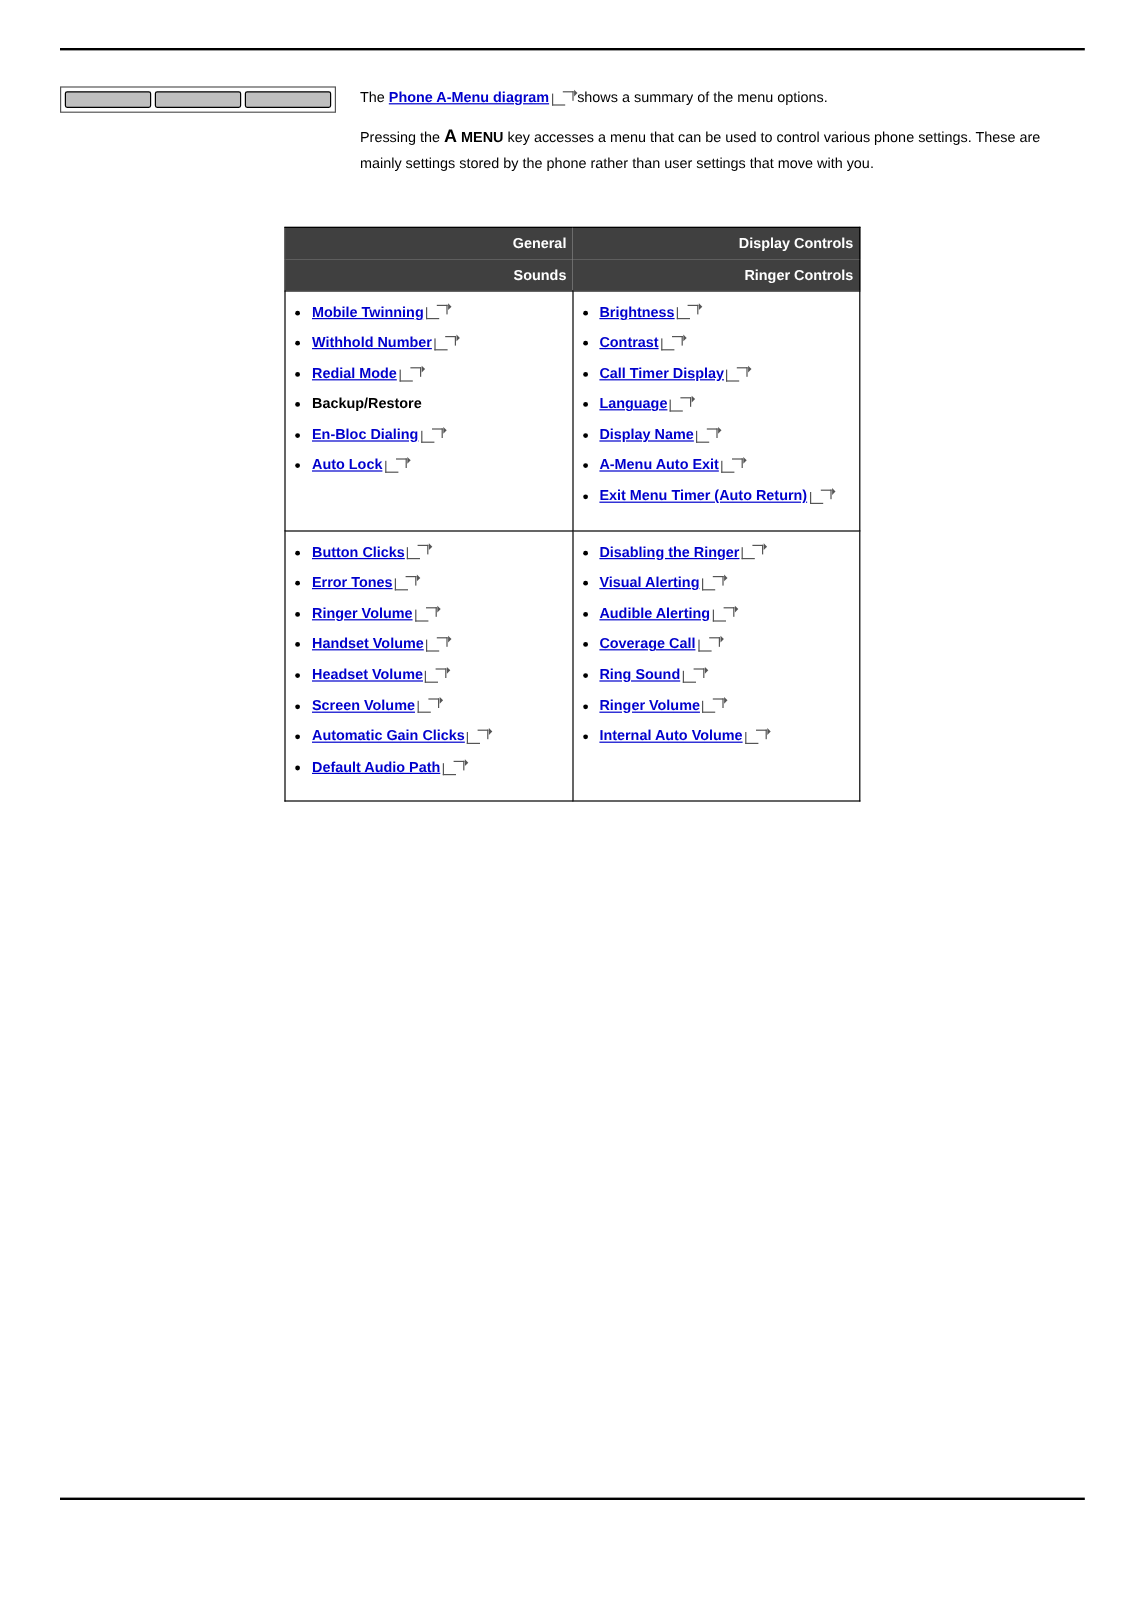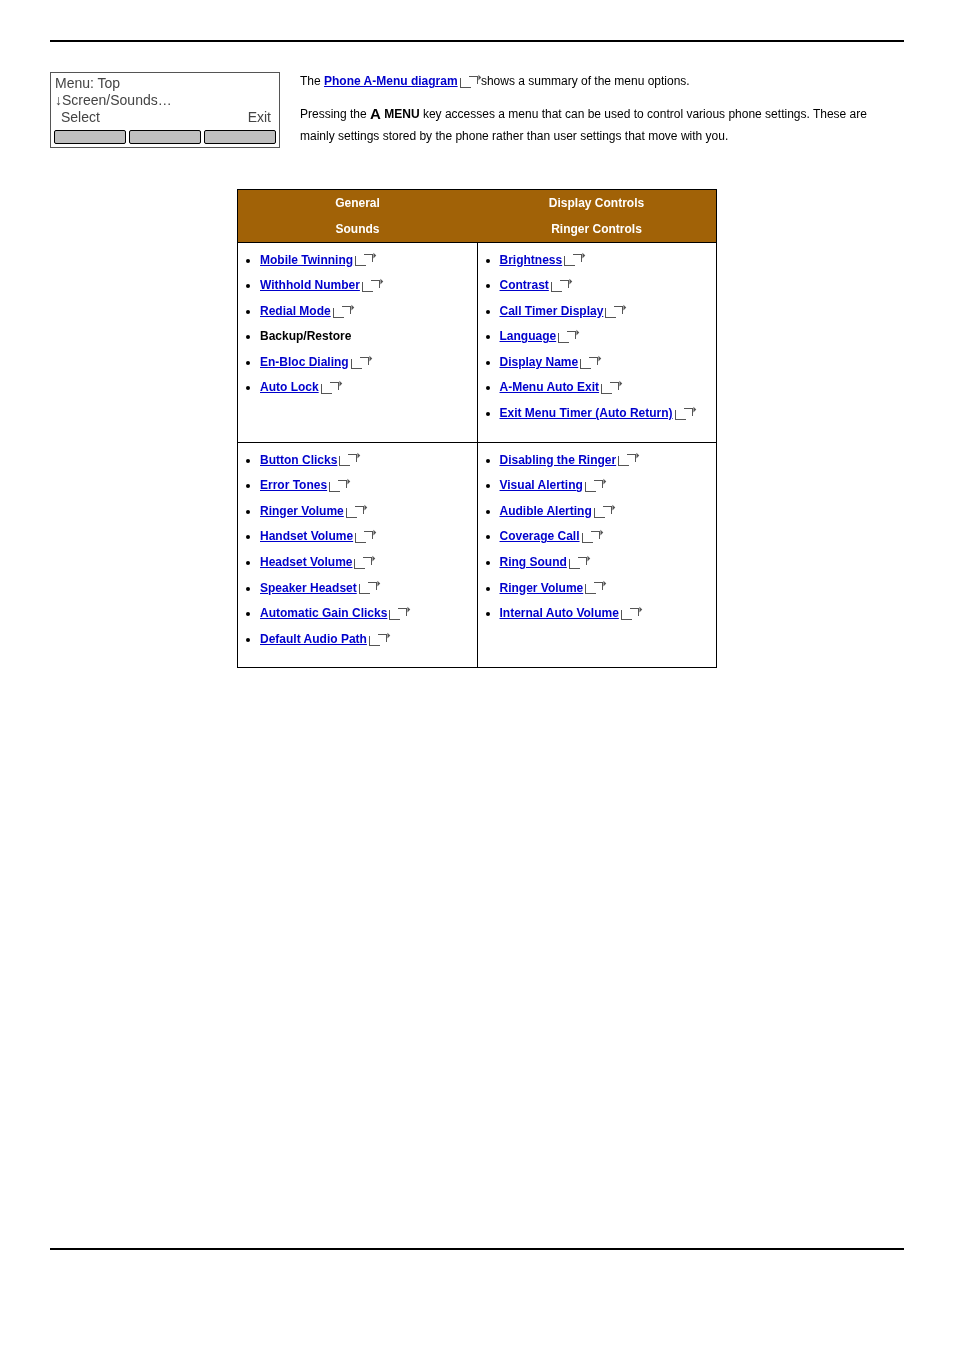--- a/index.html
+++ b/index.html
@@ -101,23 +101,23 @@
       border-top: 4px solid #555;
       transform: rotate(45deg);
     }
     .options-table {
       border-collapse: collapse;
       margin: 30px auto 0 auto;
       width: 480px;
       border: 1px solid #000;
     }
     .options-table th {
-      background: #a16207;
+      background: #404040;
       color: #fff;
-      text-align: center;
+      text-align: right;
       font-weight: bold;
       padding: 6px 5px;
       font-size: 12px;
       width: 50%;
     }
     .options-table td {
       vertical-align: top;
       padding: 6px 4px 10px 4px;
       border: 1px solid #000;
     }
@@ -133,28 +133,20 @@
     .options-table li .plain { color: #000; font-weight: bold; }
   </style>
 </head>
 <body>
 
 <div class="top-rule"></div>
 
 <div class="main-row">
 
   <div class="phone-display">
-    <div class="phone-screen">
-      <div class="phone-line1">Menu: Top</div>
-      <div class="phone-line2">↓Screen/Sounds…</div>
-      <div class="phone-line3">
-        <span>Select</span>
-        <span>Exit</span>
-      </div>
-    </div>
     <div class="phone-buttons">
       <div class="phone-btn"></div>
       <div class="phone-btn"></div>
       <div class="phone-btn"></div>
     </div>
   </div>
 
   <div class="intro-text">
     <p>
       <span>The </span><a href="#" class="link">Phone A-Menu diagram</a><span class="linkout-icon"><span class="arrow"></span></span>
@@ -202,21 +194,21 @@
         </td>
   </tr>
   <tr>
     <td>
           <ul>
             <li><a href="#" class="link">Button Clicks</a><span class="linkout-icon"><span class="arrow"></span></span></li>
             <li><a href="#" class="link">Error Tones</a><span class="linkout-icon"><span class="arrow"></span></span></li>
             <li><a href="#" class="link">Ringer Volume</a><span class="linkout-icon"><span class="arrow"></span></span></li>
             <li><a href="#" class="link">Handset Volume</a><span class="linkout-icon"><span class="arrow"></span></span></li>
             <li><a href="#" class="link">Headset Volume</a><span class="linkout-icon"><span class="arrow"></span></span></li>
-            <li><a href="#" class="link">Speaker Headset</a><span class="linkout-icon"><span class="arrow"></span></span></li>
+            <li><a href="#" class="link">Screen Volume</a><span class="linkout-icon"><span class="arrow"></span></span></li>
             <li><a href="#" class="link">Automatic Gain Clicks</a><span class="linkout-icon"><span class="arrow"></span></span></li>
             <li><a href="#" class="link">Default Audio Path</a><span class="linkout-icon"><span class="arrow"></span></span></li>
           </ul>
         </td>
     <td>
           <ul>
             <li><a href="#" class="link">Disabling the Ringer</a><span class="linkout-icon"><span class="arrow"></span></span></li>
             <li><a href="#" class="link">Visual Alerting</a><span class="linkout-icon"><span class="arrow"></span></span></li>
             <li><a href="#" class="link">Audible Alerting</a><span class="linkout-icon"><span class="arrow"></span></span></li>
             <li><a href="#" class="link">Coverage Call</a><span class="linkout-icon"><span class="arrow"></span></span></li>

